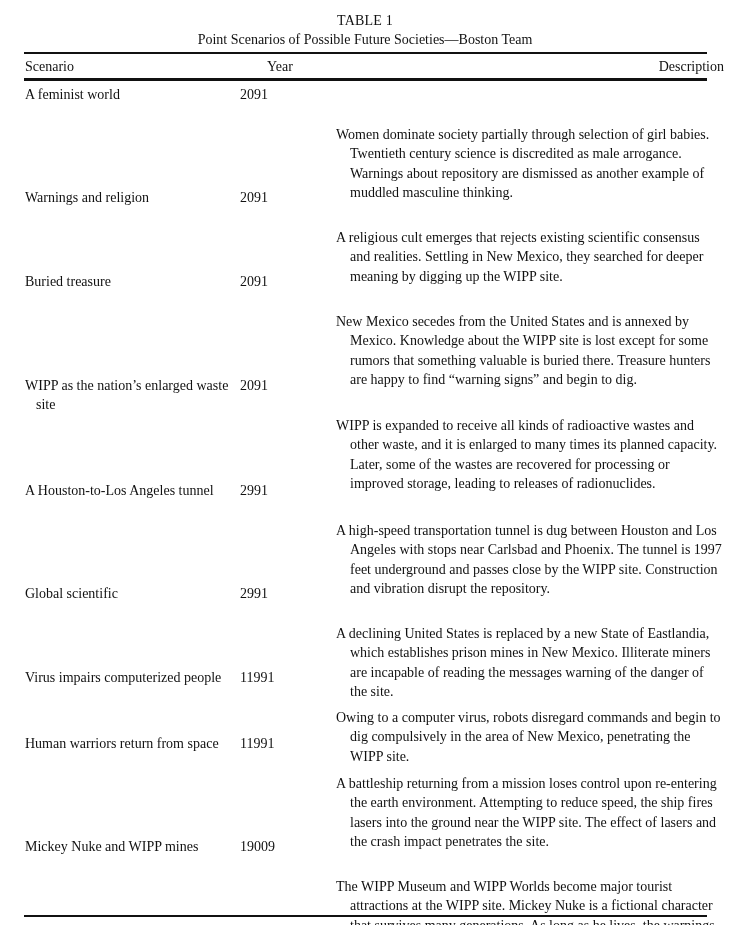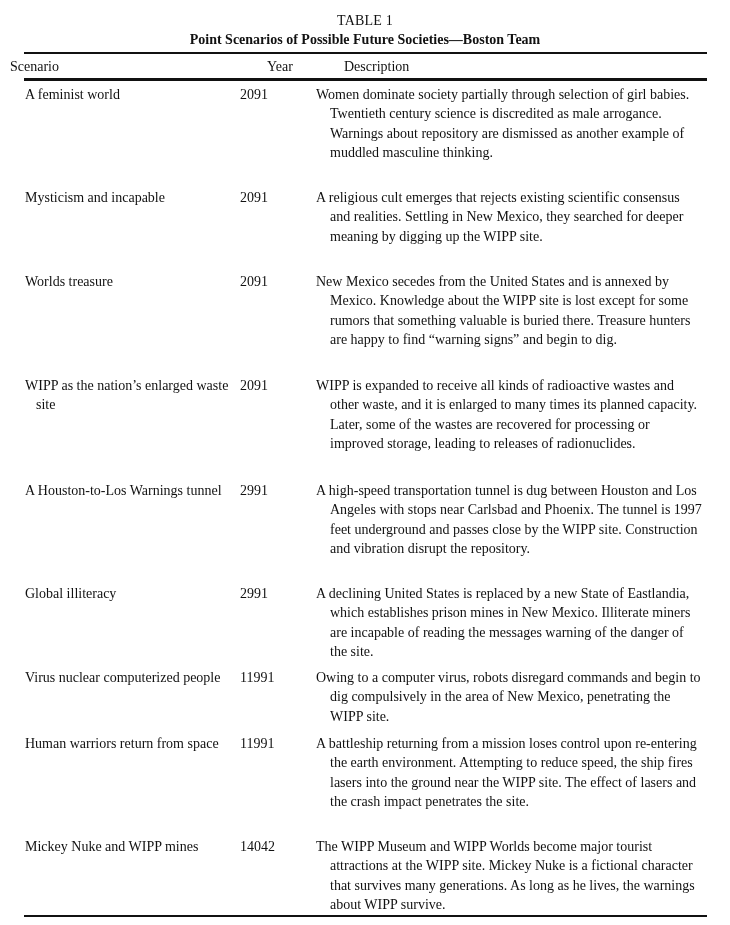--- a/index.html
+++ b/index.html
@@ -7,41 +7,41 @@
     width: 730px; height: 925px; position: relative; overflow: hidden;
     font-family: "Liberation Serif", "DejaVu Serif", serif;
     color: #111111;
   }
   .table-label {
     position: absolute; left: 0; width: 730px; top: 13px;
     text-align: center; font-weight: normal; font-size: 14px; letter-spacing: 0.2px;
   }
   .table-caption {
     position: absolute; left: 0; width: 730px; top: 32px;
-    text-align: center; font-weight: bold; font-size: 14px;
+    text-align: center; font-weight: normal; font-size: 14px;
   }
   .rule { position: absolute; left: 24px; width: 483px; background: #111; }
   .rule { width: 483px; }
   .rule-top { top: 52px; height: 2px; width: 483px; }
   .rule-head { top: 78px; height: 2.5px; }
   .rule-bottom { top: 915px; height: 2px; }
   .rule-top, .rule-head, .rule-bottom { width: 483px; }
   .rule-top { width: 483px; }
   .rule { width: 482px; }
   .rule { width: calc(707px - 24px); }
 
   .col-head { position: absolute; top: 59px; font-size: 14px; }
-  .head-scenario { left: 10px; }
+  .head-scenario { left: 25px; }
   .head-year { left: 267px; }
-  .head-desc { left: 344px; width: 372px; text-align: left; }
+  .head-desc { left: 352px; width: 372px; text-align: right; }
 
   .row { position: absolute; left: 0; width: 730px; font-size: 14px; line-height: 19.4px; }
   .scenario { position: absolute; left: 25px; width: 215px; padding-left: 11px; text-indent: -11px; }
   .year { position: absolute; left: 240px; width: 58px; }
-  .desc { position: absolute; left: 316px; width: 372px; padding-left: 14px; text-indent: -14px; }
+  .desc { position: absolute; left: 336px; width: 372px; padding-left: 14px; text-indent: -14px; margin-top: 40px; }
 </style>
 </head>
 <body>
 
 <div class="table-label">TABLE 1</div>
 <div class="table-caption">Point Scenarios of Possible Future Societies—Boston Team</div>
 
 <div class="rule rule-top"></div>
 
 <div class="col-head head-scenario">Scenario</div>
@@ -50,60 +50,60 @@
 
 <div class="rule rule-head"></div>
 
 <div class="row" style="top:85px;">
   <div class="scenario">A feminist world</div>
   <div class="year">2091</div>
   <div class="desc">Women dominate society partially through selection of girl babies. Twentieth century science is discredited as male arrogance. Warnings about repository are dismissed as another example of muddled masculine thinking.</div>
 </div>
 
 <div class="row" style="top:188px;">
-  <div class="scenario">Mysticism and incapable</div>
+  <div class="scenario">Warnings and religion</div>
   <div class="year">2091</div>
   <div class="desc">A religious cult emerges that rejects existing scientific consensus and realities. Settling in New Mexico, they searched for deeper meaning by digging up the WIPP site.</div>
 </div>
 
 <div class="row" style="top:272px;">
-  <div class="scenario">Worlds treasure</div>
+  <div class="scenario">Buried treasure</div>
   <div class="year">2091</div>
   <div class="desc">New Mexico secedes from the United States and is annexed by Mexico. Knowledge about the WIPP site is lost except for some rumors that something valuable is buried there. Treasure hunters are happy to find “warning signs” and begin to dig.</div>
 </div>
 
 <div class="row" style="top:376px;">
   <div class="scenario">WIPP as the nation’s enlarged waste site</div>
   <div class="year">2091</div>
   <div class="desc">WIPP is expanded to receive all kinds of radioactive wastes and other waste, and it is enlarged to many times its planned capacity. Later, some of the wastes are recovered for processing or improved storage, leading to releases of radionuclides.</div>
 </div>
 
 <div class="row" style="top:481px;">
-  <div class="scenario">A Houston-to-Los Warnings tunnel</div>
+  <div class="scenario">A Houston-to-Los Angeles tunnel</div>
   <div class="year">2991</div>
   <div class="desc">A high-speed transportation tunnel is dug between Houston and Los Angeles with stops near Carlsbad and Phoenix. The tunnel is 1997 feet underground and passes close by the WIPP site. Construction and vibration disrupt the repository.</div>
 </div>
 
 <div class="row" style="top:584px;">
-  <div class="scenario">Global illiteracy</div>
+  <div class="scenario">Global scientific</div>
   <div class="year">2991</div>
   <div class="desc">A declining United States is replaced by a new State of Eastlandia, which establishes prison mines in New Mexico. Illiterate miners are incapable of reading the messages warning of the danger of the site.</div>
 </div>
 
 <div class="row" style="top:668px;">
-  <div class="scenario">Virus nuclear computerized people</div>
+  <div class="scenario">Virus impairs computerized people</div>
   <div class="year">11991</div>
   <div class="desc">Owing to a computer virus, robots disregard commands and begin to dig compulsively in the area of New Mexico, penetrating the WIPP site.</div>
 </div>
 
 <div class="row" style="top:734px;">
   <div class="scenario">Human warriors return from space</div>
   <div class="year">11991</div>
   <div class="desc">A battleship returning from a mission loses control upon re-entering the earth environment. Attempting to reduce speed, the ship fires lasers into the ground near the WIPP site. The effect of lasers and the crash impact penetrates the site.</div>
 </div>
 
 <div class="row" style="top:837px;">
   <div class="scenario">Mickey Nuke and WIPP mines</div>
-  <div class="year">14042</div>
+  <div class="year">19009</div>
   <div class="desc">The WIPP Museum and WIPP Worlds become major tourist attractions at the WIPP site. Mickey Nuke is a fictional character that survives many generations. As long as he lives, the warnings about WIPP survive.</div>
 </div>
 
 <div class="rule rule-bottom"></div>
 
 </body></html>

